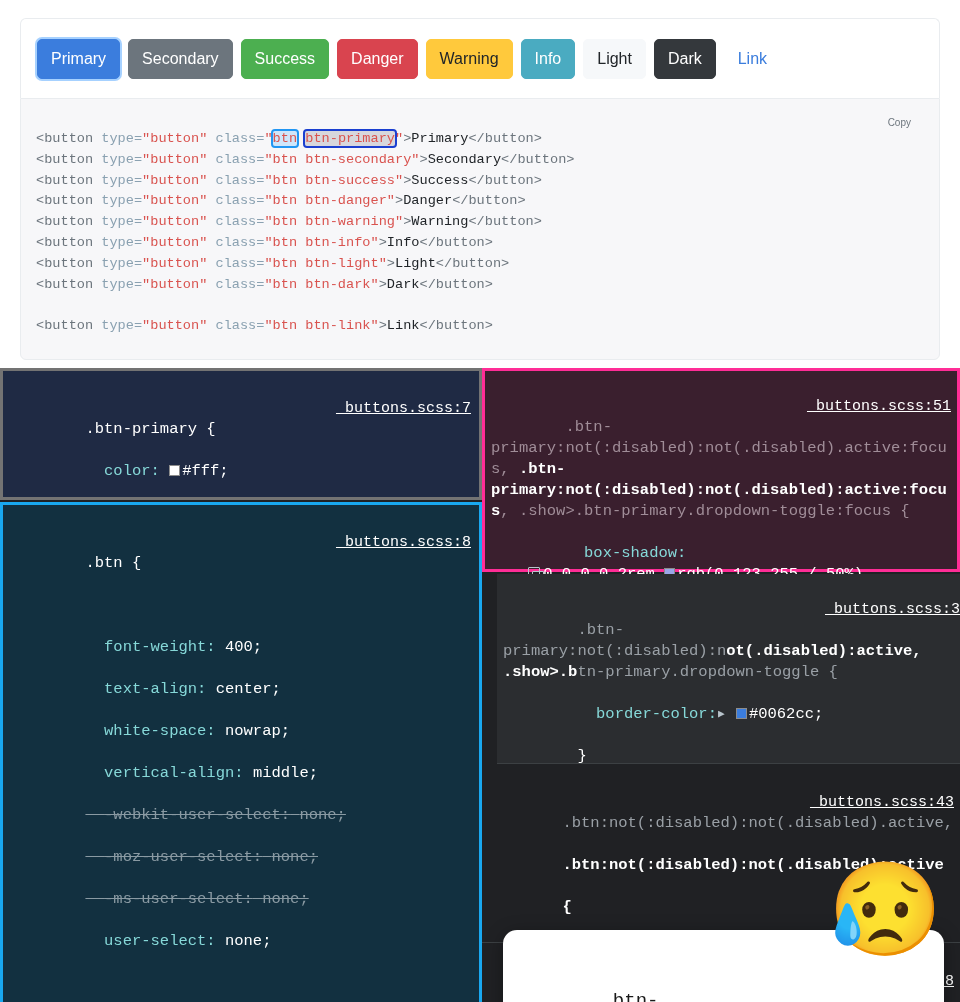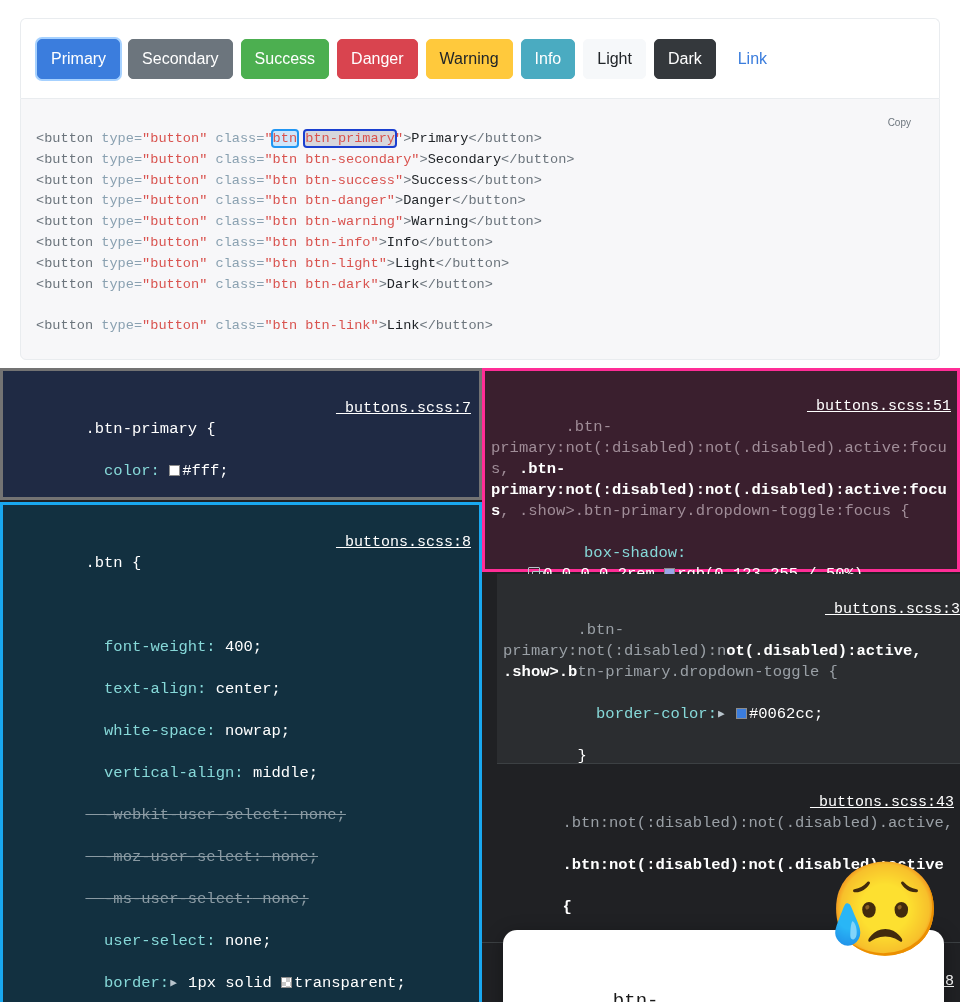--- a/index.html
+++ b/index.html
@@ -358,21 +358,21 @@
         <span class="sel">.btn {</span><br>
         <br>
         <span>&nbsp;&nbsp;<span class="prop">font-weight:</span> <span class="val">400;</span></span><br>
         <span>&nbsp;&nbsp;<span class="prop">text-align:</span> <span class="val">center;</span></span><br>
         <span>&nbsp;&nbsp;<span class="prop">white-space:</span> <span class="val">nowrap;</span></span><br>
         <span>&nbsp;&nbsp;<span class="prop">vertical-align:</span> <span class="val">middle;</span></span><br>
         <span class="strike">&nbsp;&nbsp;<span>-webkit-user-select:</span> <span>none;</span></span><br>
         <span class="strike">&nbsp;&nbsp;<span>-moz-user-select:</span> <span>none;</span></span><br>
         <span class="strike">&nbsp;&nbsp;<span>-ms-user-select:</span> <span>none;</span></span><br>
         <span>&nbsp;&nbsp;<span class="prop">user-select:</span> <span class="val">none;</span></span><br>
-        <span>&nbsp;&nbsp;<span class="prop">border:</span><span class="arrow">▶</span> <span class="val">1px solid </span><span class="swatch sw-trans"></span><span class="val">transparent;</span></span><br>
+        <br>
         <br>
         <br>
         <br>
         <br>
         <br>
         
       </div>
 
     </div>
 

